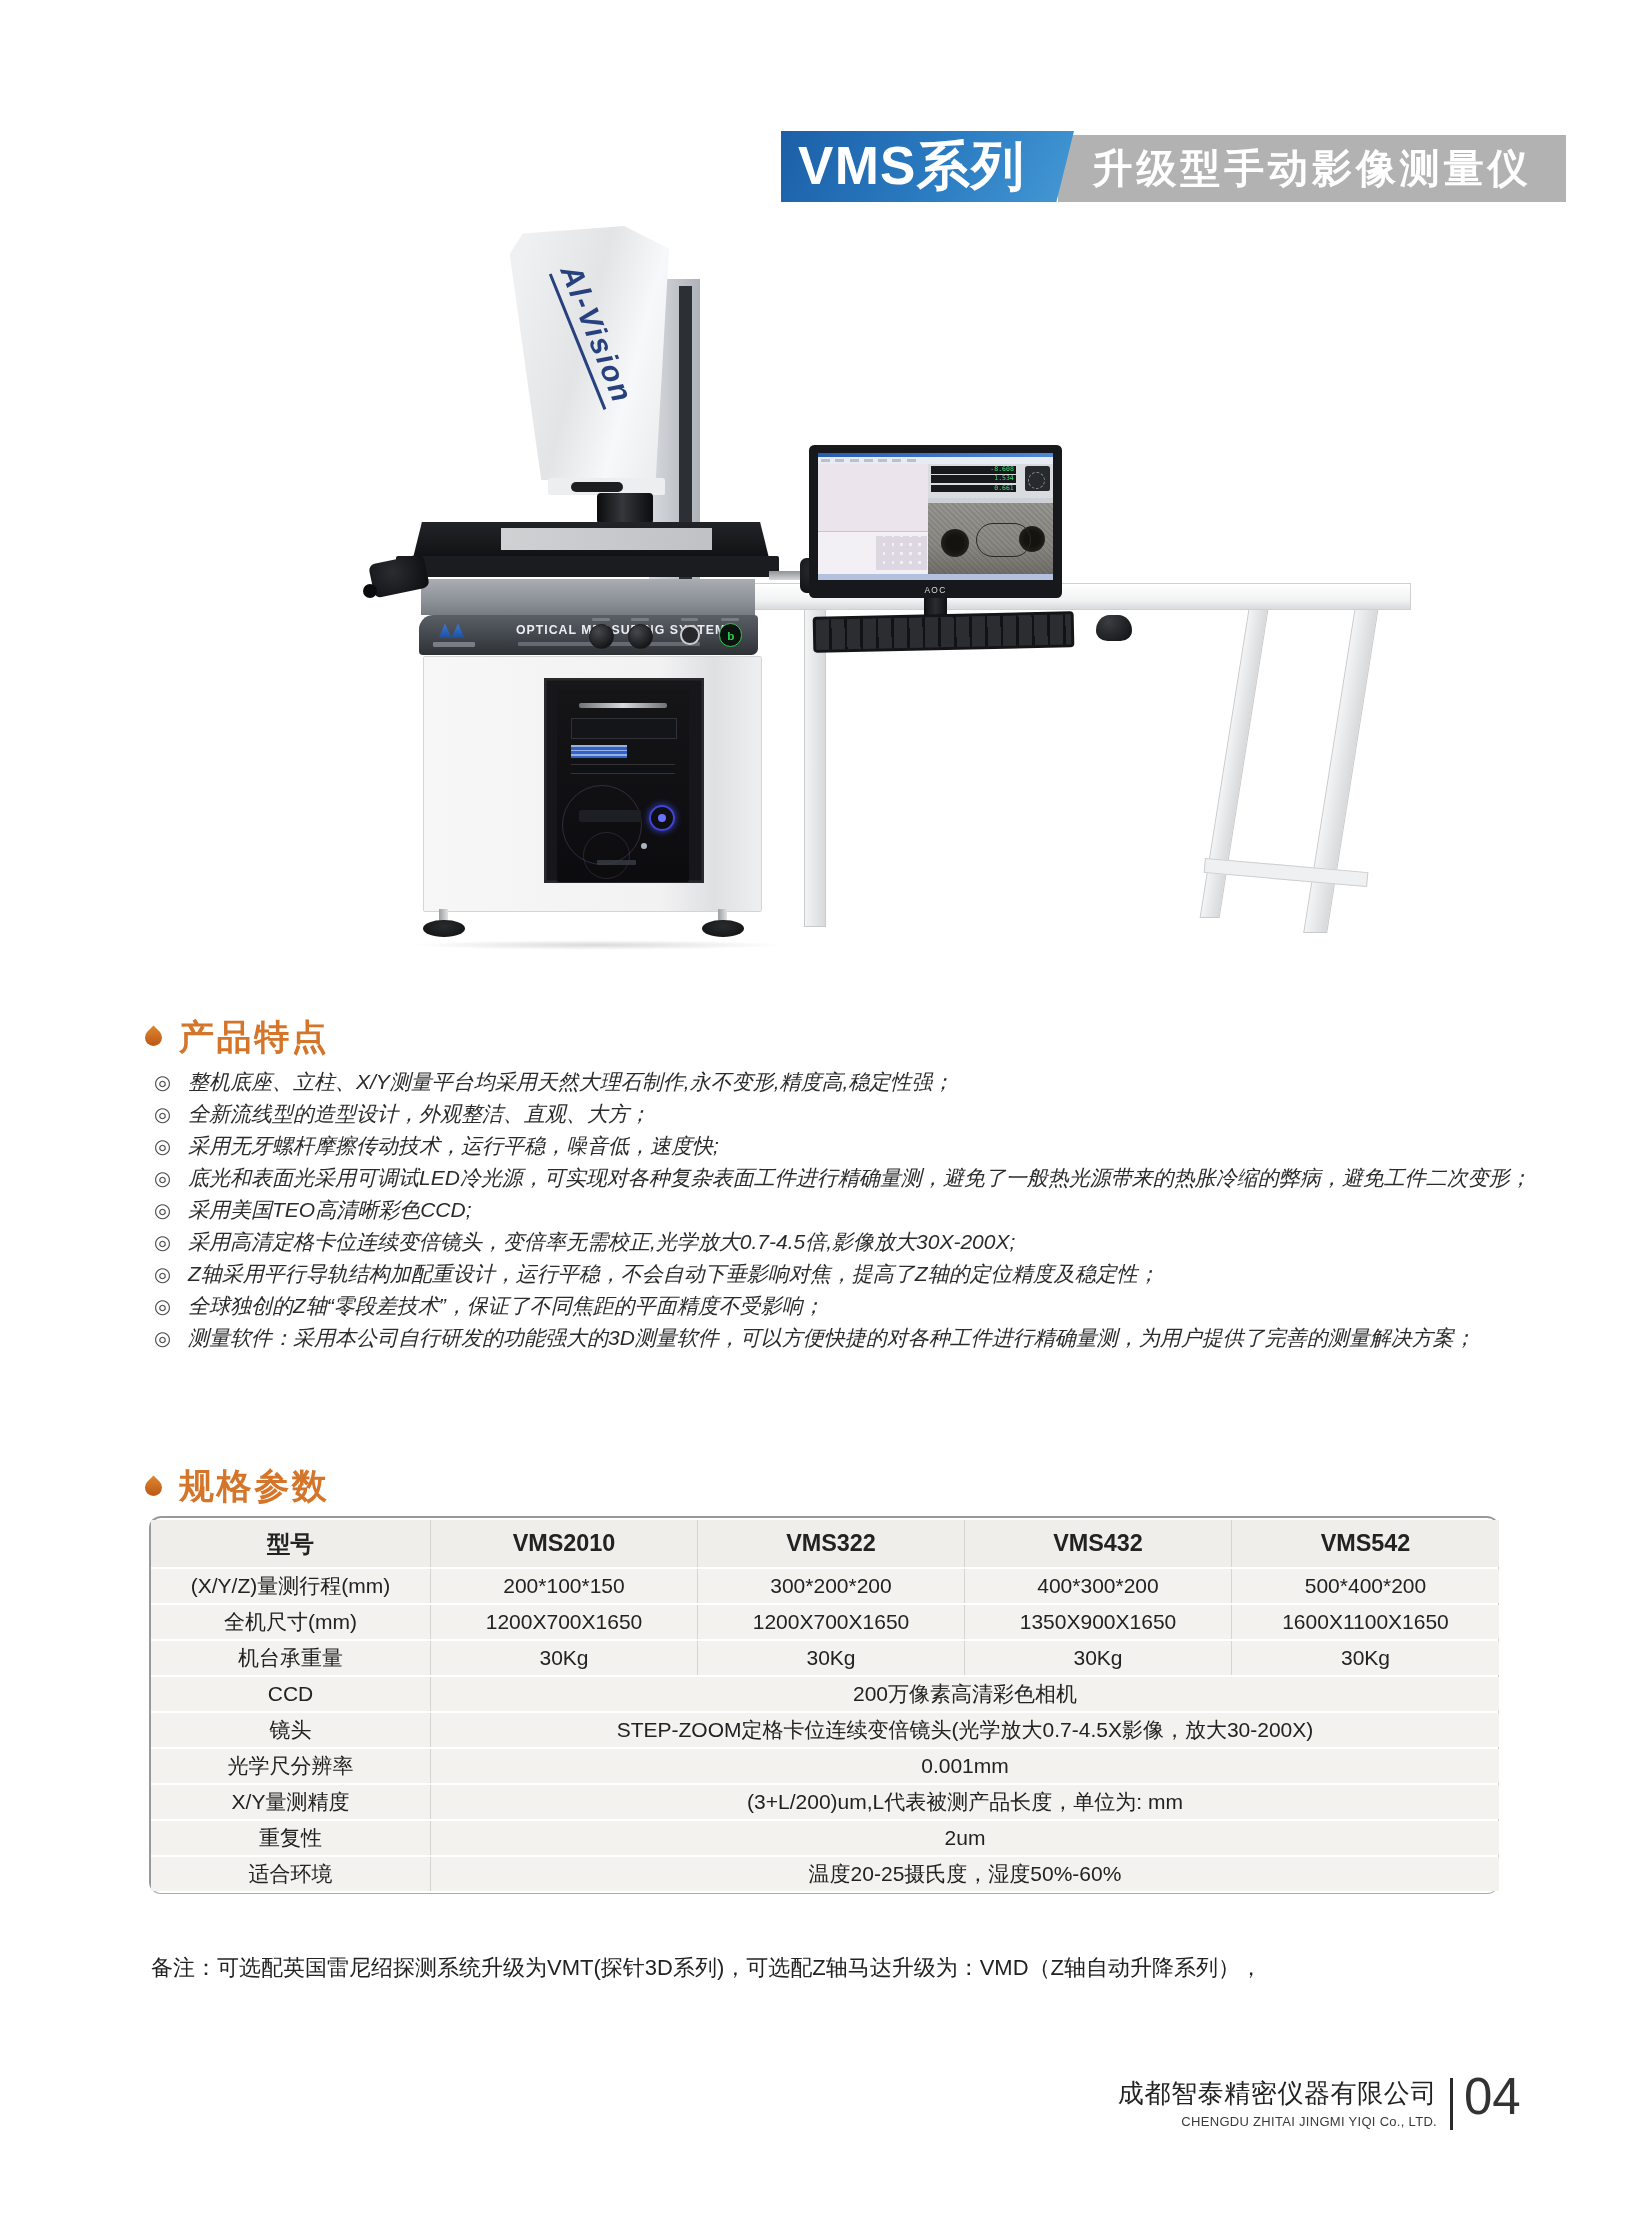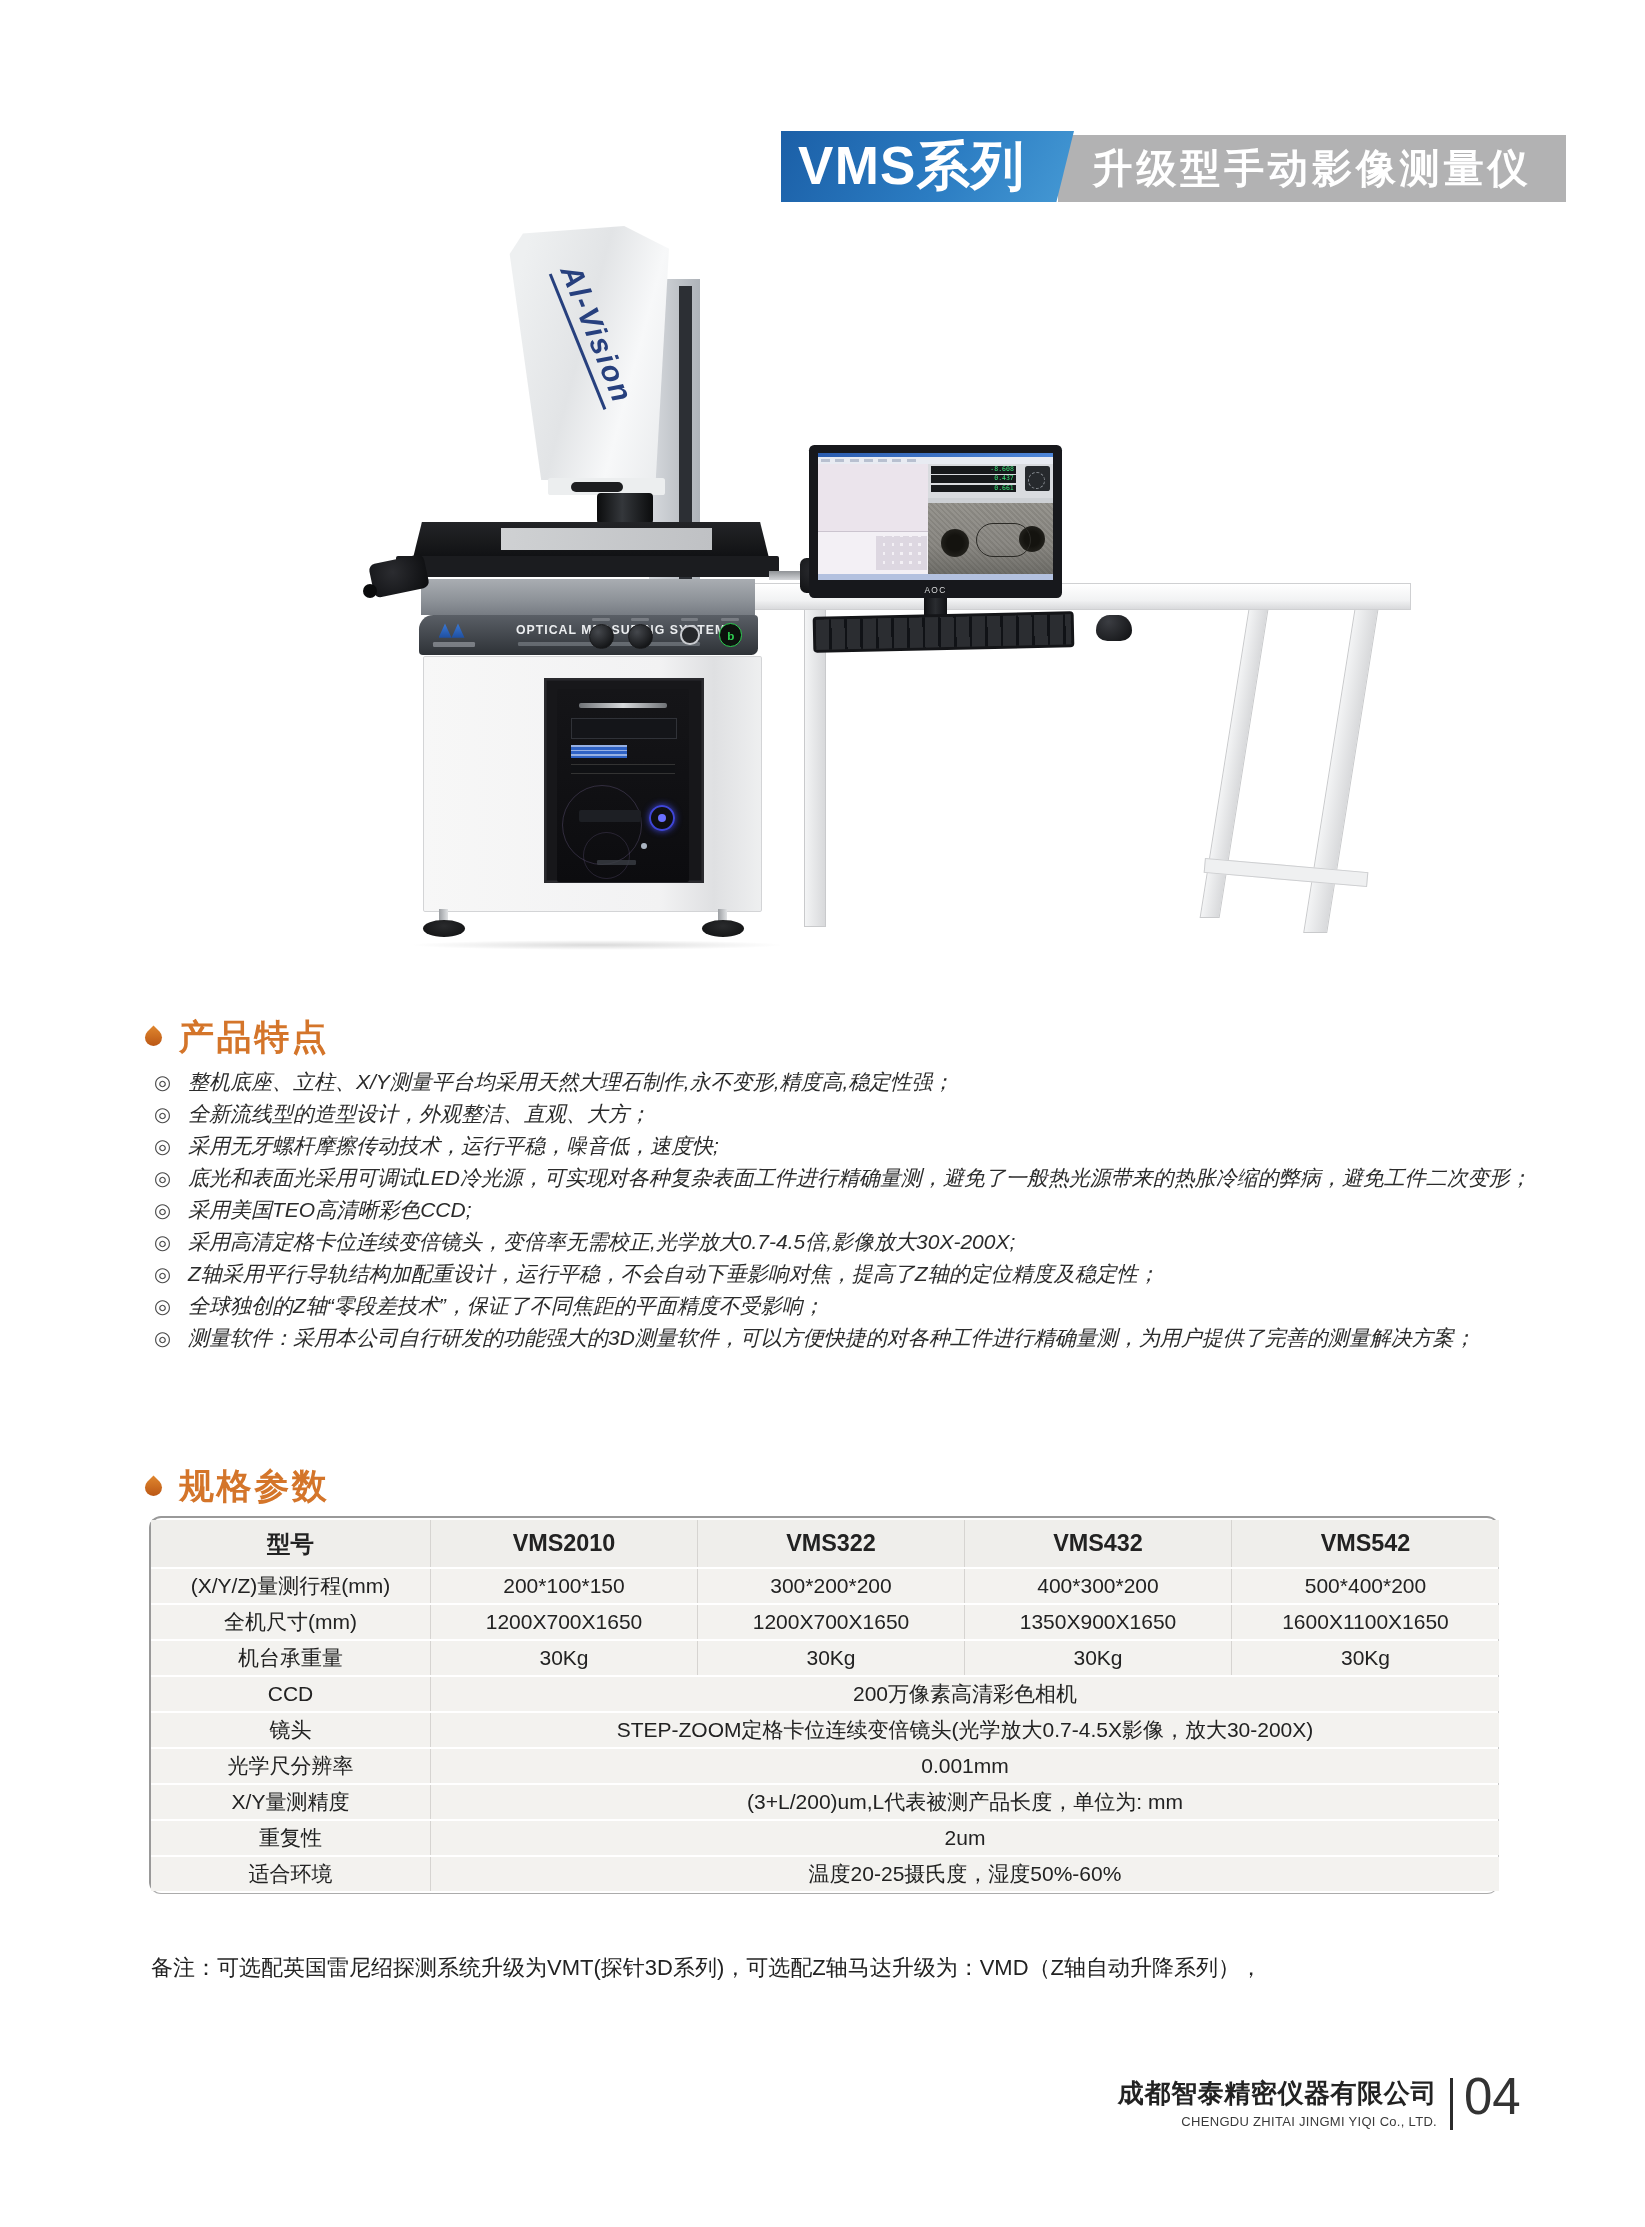--- a/index.html
+++ b/index.html
@@ -181,21 +181,21 @@
   table.spec { width:100%; border-collapse:separate; border-spacing:0 2.6px; table-layout:fixed; }
   table.spec td { background:#f3f2ef; text-align:center; vertical-align:middle;
     font-size:21px; color:#222; height:34px; padding:0 5.2px; overflow:hidden; }
   table.spec tr.hdr td { height:47px; font-size:23.4px; font-weight:bold; background:#efeeeb; }
   td.sep { border-right:1.3px solid #d6d4d1; }
 
   
   .notes { left:151px; top:1950px; font-size:22px; color:#222; line-height:35px; }
   .notes .ind { padding-left:66px; }
   .footer-co { right:209px; top:2076px; text-align:right; }
-  .footer-cn { font-size:26px; font-weight:bold; color:#222; letter-spacing:0.6px; white-space:nowrap; }
+  .footer-cn { font-size:26px; font-weight:normal; color:#222; letter-spacing:0.6px; white-space:nowrap; }
   .footer-en { font-size:13px; color:#3a3a3a; letter-spacing:0.3px; margin-top:3.2px; white-space:nowrap; }
   .footer-div { left:1450px; top:2078px; width:2.6px; height:52px; background:#2b2b2b; }
   .footer-page { left:1464px; top:2067px; font-size:51px; color:#333; }
 </style>
 </head>
 <body>
 
 <div class="page">
 
   <div class="abs hdr-gray">
@@ -281,21 +281,21 @@
         </div>
       <div class="scr-body">
         <div class="scr-left">
           <div class="scr-left-sub">
             <div class="scr-icon-grid"></div>
           </div>
         </div>
         <div class="scr-right">
           <div class="scr-readouts">
             <div class="ro-bar">-8.608</div>
-            <div class="ro-bar">0.437</div>
+            <div class="ro-bar">1.534</div>
             <div class="ro-bar">0.661</div>
             <div class="scr-dial">
                 <div class="scr-dial-ring"></div>
               </div>
           </div>
           <div class="scr-tabs"></div>
           <div class="scr-cam">
             <div class="cam-tex"></div>
             <div class="cam-blob-l"></div>
             <div class="cam-blob-r"></div>

